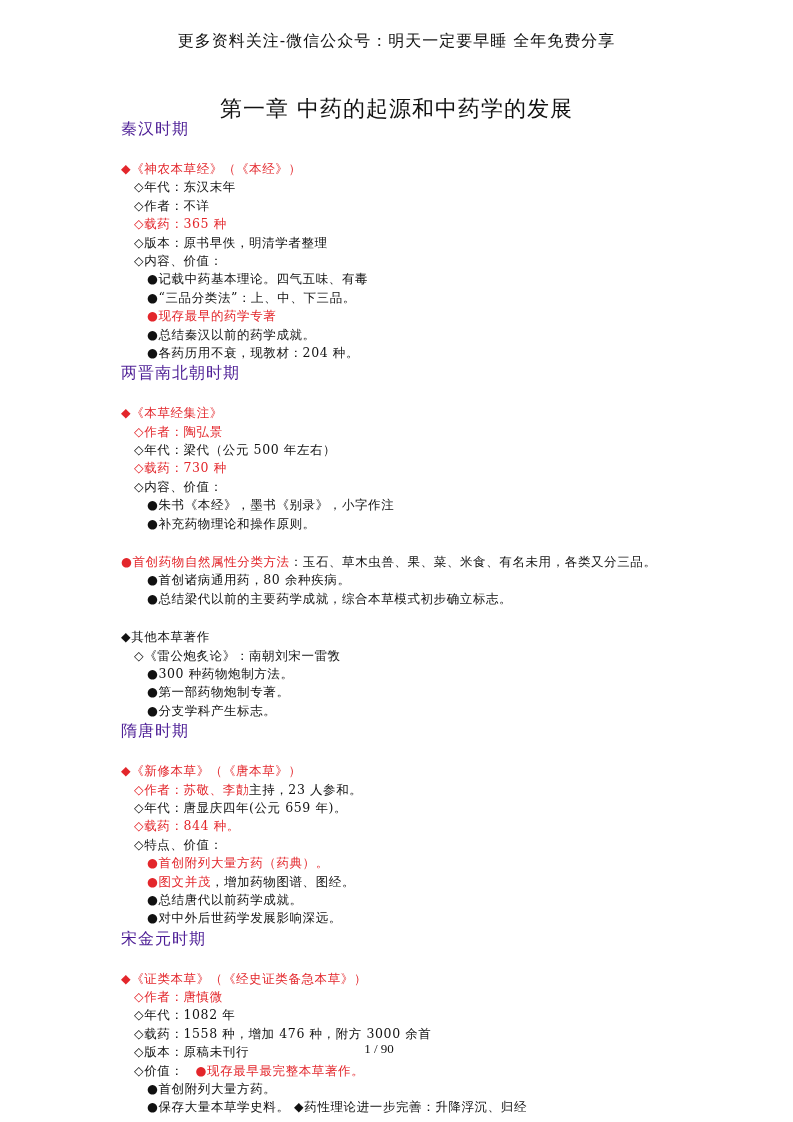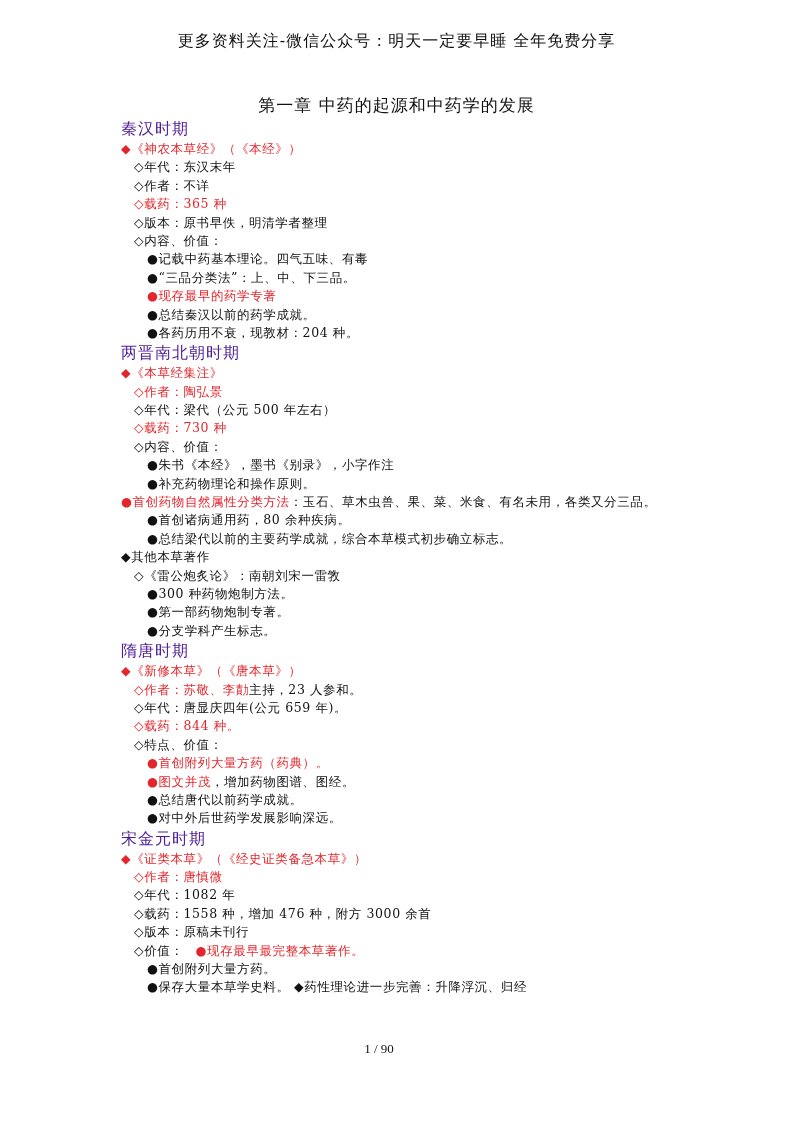--- a/index.html
+++ b/index.html
@@ -1,25 +1,25 @@
 <!DOCTYPE html>
 <html><head>
 <meta charset="utf-8">
 <style>
   html, body { margin: 0; padding: 0; background: #ffffff; }
   body { width: 793px; height: 1122px; position: relative; overflow: hidden;
          font-family: "DejaVu Serif", "Liberation Serif", serif; color: #111; }
   .hdr { position: absolute; top: 31px; left: 0; width: 793px; text-align: center;
          font-size: 16px; letter-spacing: 1px; color: #111; }
   .title { position: absolute; top: 94px; left: 0; width: 793px; text-align: center;
-           font-size: 17px; letter-spacing: 1px; color: #111; }
+           font-size: 22px; letter-spacing: 1px; color: #111; }
   .content { position: absolute; top: 118px; left: 121px; width: 620px; }
   .line { height: 18.4px; line-height: 18.4px; font-size: 12.5px; white-space: nowrap; letter-spacing: 0.6px; }
   .sec { height: 22px; line-height: 22px; font-size: 16px; color: #4c1d95; letter-spacing: 1px; font-family: "DejaVu Sans", sans-serif; }
-  .l0 { padding-left: 0; }
+  .l0 { padding-left: 0; margin-top: 20px; }
   .l1 { padding-left: 13px; }
   .l2 { padding-left: 26px; }
   .red { color: #e3262b; }
   .gl { display: inline-block; }
   .footer { position: absolute; top: 1041px; left: 0; width: 758px; text-align: center;
             font-size: 13px; font-family: "Liberation Serif", serif; color: #111; }
 </style>
 </head>
 <body>
 

